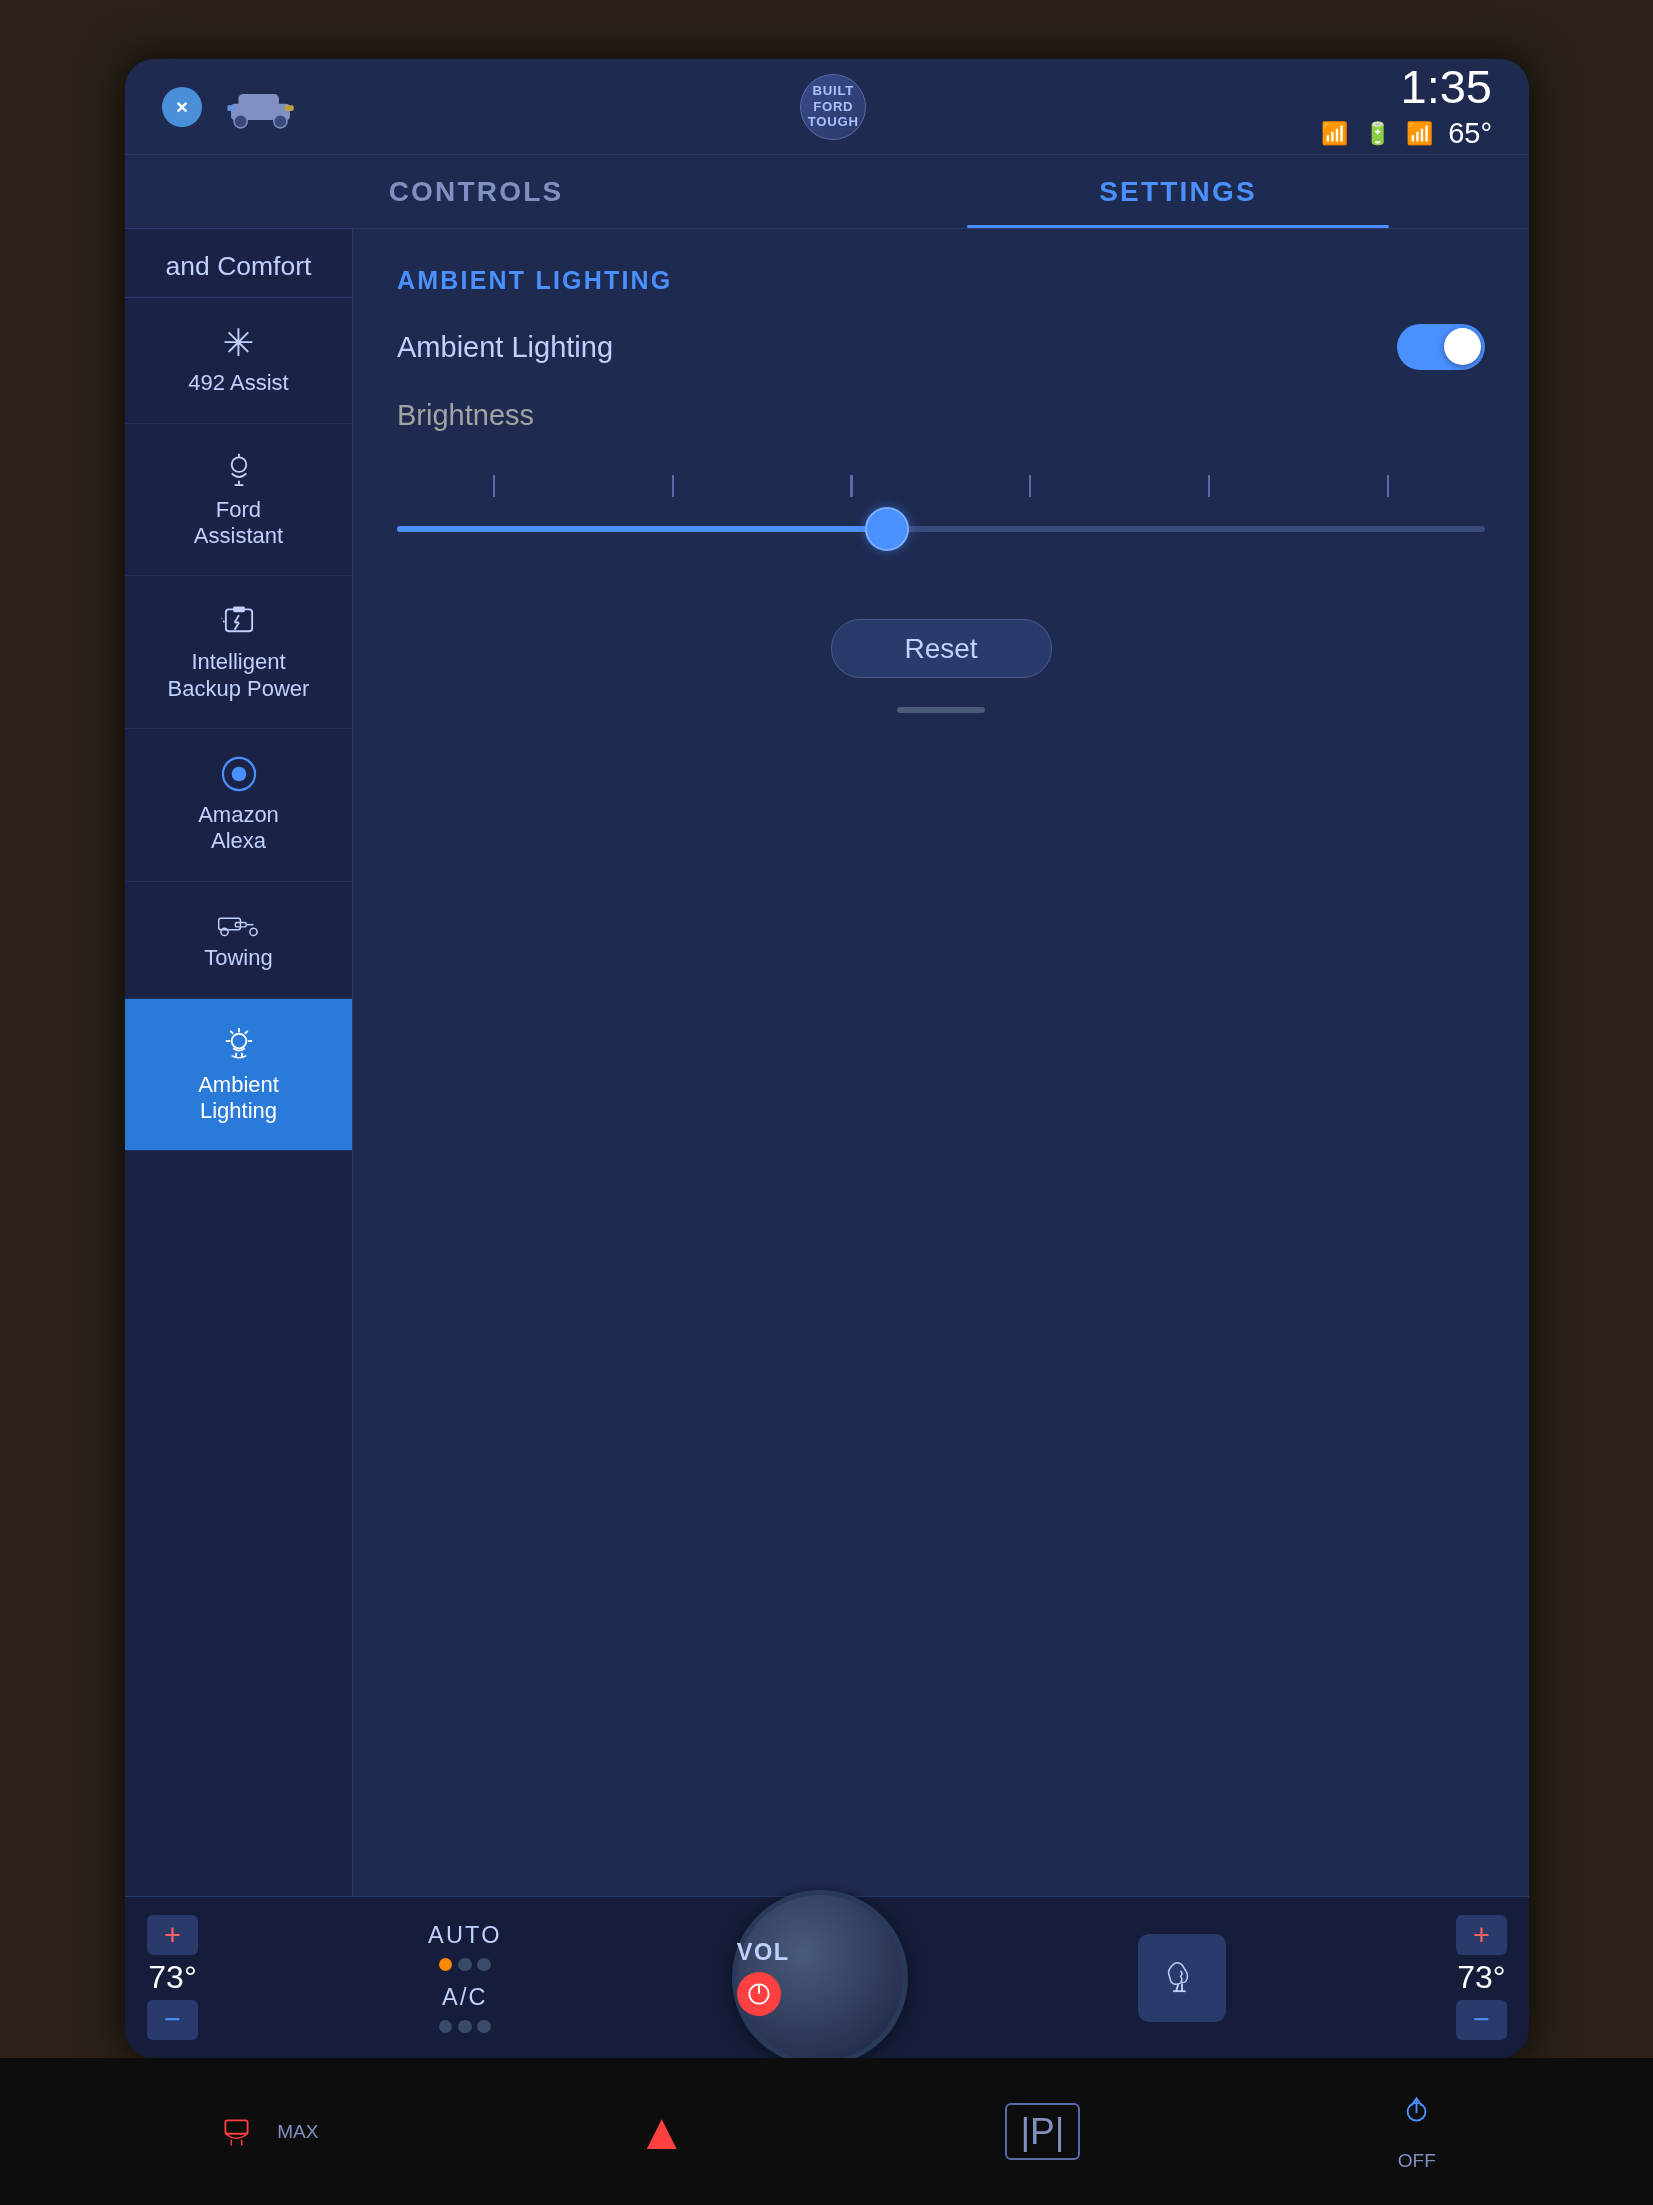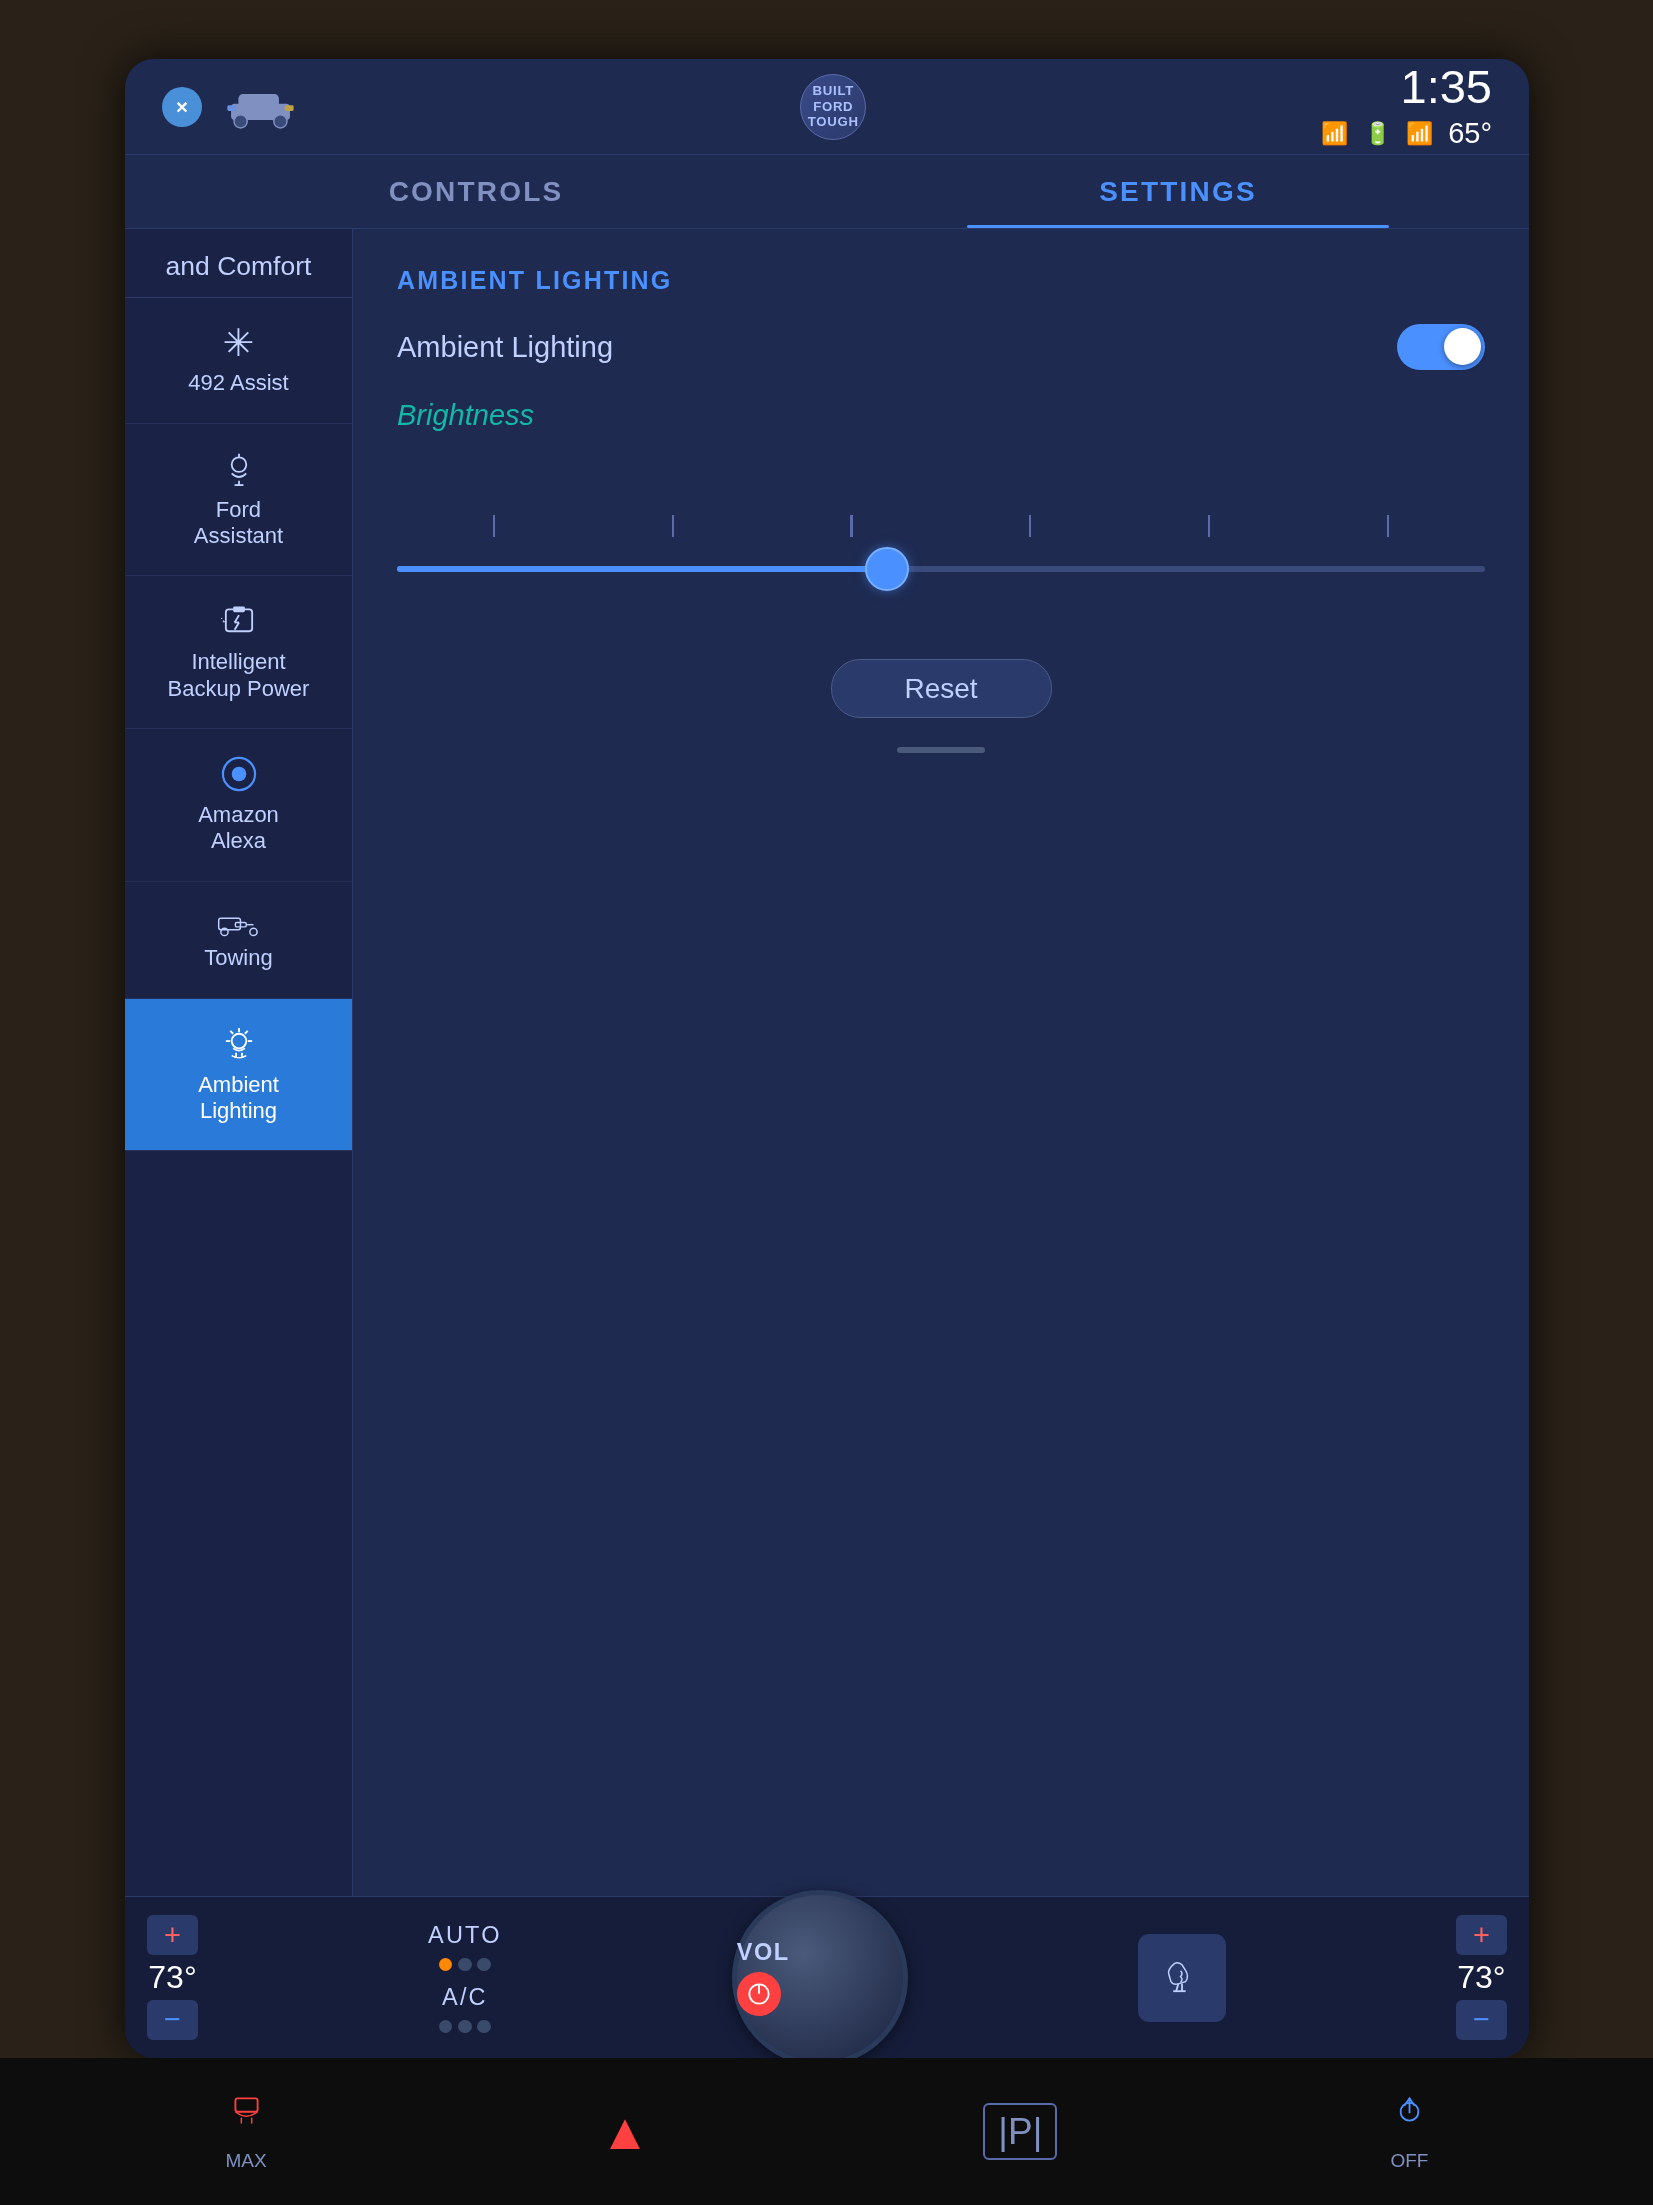--- a/index.html
+++ b/index.html
@@ -254,23 +254,22 @@
       width: 37px;
       height: 37px;
       border-radius: 50%;
       background: white;
       box-shadow: 0 1.5px 5.9px rgba(0,0,0,0.4);
     }
 
     
     .brightness-label {
       font-size: 29px;
-      color: #14b8a6;
-      margin-bottom: 68px;
-      font-style: italic;
+      color: #a3a3a3;
+      margin-bottom: 28px;
     }
 
     
     .slider-container {
       width: 100%;
       margin-bottom: 44px;
       padding: 14.7px 0;
     }
 
     .slider-track {
@@ -662,21 +661,21 @@
       <div class="temp-btn" style="color:#ff6060; font-size:29px; background:#2a3a6a; width:51px; height:40px; border-radius:5.9px; display:flex; align-items:center; justify-content:center;">+</div>
       <div class="temp-value">73°</div>
       <div class="temp-btn" style="color:#4a90ff; font-size:29px; background:#2a3a6a; width:51px; height:40px; border-radius:5.9px; display:flex; align-items:center; justify-content:center;">−</div>
     </div>
 
   </div>
 
 </div>
 
 <div style="position:absolute; bottom:0; left:0; right:0; height:147px; background:#0d0d0d; display:flex; align-items:center; justify-content:space-around; padding:14.7px 59px;">
-  <div style="display:flex; flex-direction:column; align-items:center; gap:22px; color:#ff4040;">
+  <div style="display:flex; flex-direction:row; align-items:center; gap:22px; color:#ff4040;">
     <svg width="37" height="37" viewBox="0 0 50 50">
         <rect x="10" y="10" width="30" height="18" rx="3" stroke="#ff4040" stroke-width="2.5" fill="none"></rect>
         <path d="M10 28 Q25 40 40 28" stroke="#ff4040" stroke-width="2" fill="none"></path>
         <line x1="18" y1="36" x2="18" y2="44" stroke="#ff4040" stroke-width="2"></line>
         <line x1="32" y1="36" x2="32" y2="44" stroke="#ff4040" stroke-width="2"></line>
       </svg>
     <span style="font-size:19px; color:#8090c0;">MAX</span>
   </div>
   <div style="color:#ff4040; font-size:51px;">▲</div>
   <div style="color:#8090c0; font-size:37px; border:2.2px solid #5a6aaa; padding:5.9px 13.2px; border-radius:5.9px;">|P|</div>

